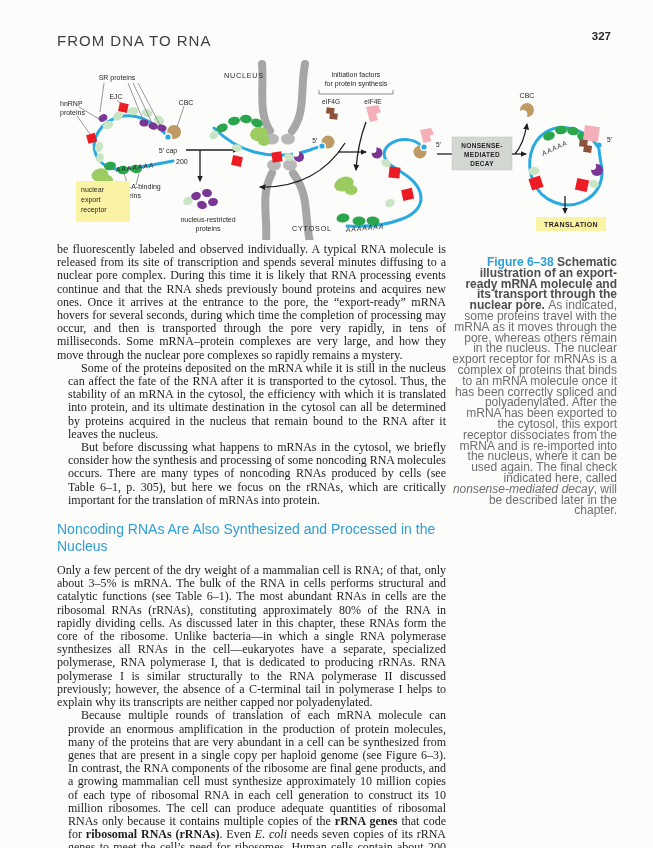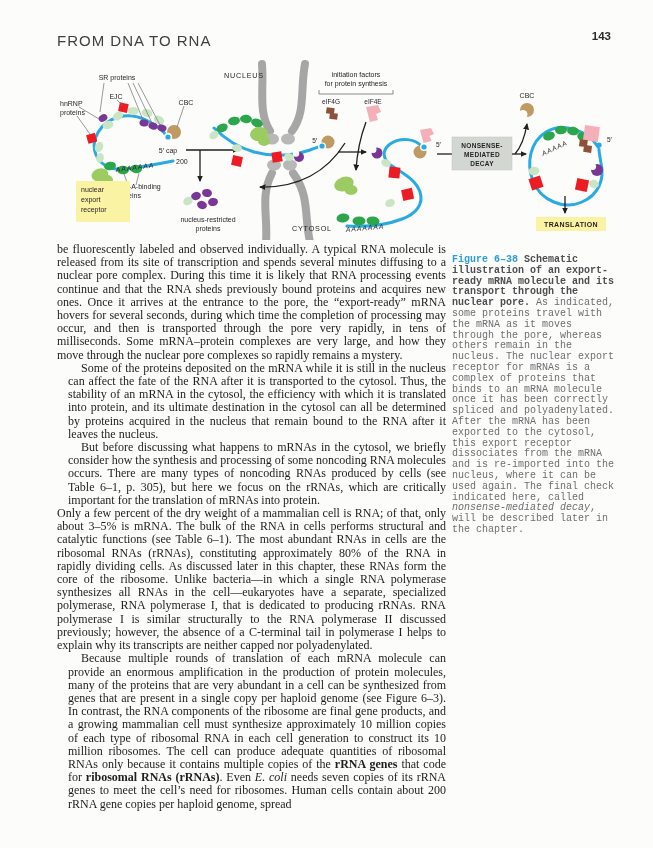--- a/index.html
+++ b/index.html
@@ -19,35 +19,35 @@
   .ptr{stroke:#6d6e71;stroke-width:0.7;}
   .arrow{stroke:#1f1f1f;stroke-width:1.3;fill:none;}
   .mrna{stroke:#29abe2;stroke-width:3;fill:none;stroke-linecap:round;}
   .body-col{position:absolute;left:57px;top:243px;width:389px;}
   .para{margin:0;font-family:"Liberation Serif",serif;font-size:12px;line-height:13.2px;
         text-align:justify;color:#1e1e1e;}
   .indent{text-indent:13px;margin-left:11px;}
   .section-heading{font-family:"Liberation Sans",sans-serif;font-size:14px;line-height:17px;
         color:#2d9fd6;font-weight:500;margin:14px 0 9px 0;}
   .caption-col{position:absolute;left:452px;top:245px;width:165px;}
-  .caption{font-family:Liberation Mono, monospace;font-size:10px;line-height:10.8px;
-        color:#6d6e71;text-align:left;}
+  .caption{font-family:Liberation Sans, sans-serif;font-size:12px;line-height:10.8px;
+        color:#6d6e71;text-align:right;}
   .cap-ref{color:#2d9fd6;font-weight:bold;}
   .cap-bold{font-weight:bold;color:#4d4e50;}
   .cap-italic{font-style:italic;}
   b.inl{font-weight:bold;}
   i.inl{}
 </style>
 </head>
 <body>
 
 <div class="page">
 
   <div class="running-head">FROM DNA TO RNA</div>
-  <div class="page-num">143</div>
+  <div class="page-num">327</div>
 
   <svg class="figure-svg" width="653" height="240" viewBox="0 0 653 240">
     <defs>
       <marker id="ah" markerWidth="8" markerHeight="7" refX="5.5" refY="3" orient="auto" markerUnits="userSpaceOnUse">
         <path d="M0,0 L6.5,3 L0,6 Z" fill="#1f1f1f"></path>
       </marker>
     </defs>
 
     <g>
       <path class="mrna" d="M 168 137 C 157 124, 138 112, 119 117 C 100 122, 90 140, 96 155 C 101 166, 113 171, 126 169 C 142 167, 158 164, 173 161"></path>
@@ -267,20 +267,21 @@
         <rect x="536" y="217" width="70" height="14" fill="#faf3a3"></rect>
         <text x="571" y="227" text-anchor="middle" class="yellowtxt">TRANSLATION</text>
       </g>
     </g>
   </svg>
 
   <div class="body-col">
     <p class="para">be fluorescently labeled and observed individually. A typical RNA molecule is released from its site of transcription and spends several minutes diffusing to a nuclear pore complex. During this time it is likely that RNA processing events continue and that the RNA sheds previously bound proteins and acquires new ones. Once it arrives at the entrance to the pore, the “export-ready” mRNA hovers for several seconds, during which time the completion of processing may occur, and then is transported through the pore very rapidly, in tens of milliseconds. Some mRNA–protein complexes are very large, and how they move through the nuclear pore complexes so rapidly remains a mystery.</p>
     <p class="para indent">Some of the proteins deposited on the mRNA while it is still in the nucleus can affect the fate of the RNA after it is transported to the cytosol. Thus, the stability of an mRNA in the cytosol, the efficiency with which it is translated into protein, and its ultimate destination in the cytosol can all be determined by proteins acquired in the nucleus that remain bound to the RNA after it leaves the nucleus.</p>
     <p class="para indent">But before discussing what happens to mRNAs in the cytosol, we briefly consider how the synthesis and processing of some noncoding RNA molecules occurs. There are many types of noncoding RNAs produced by cells (see Table 6–1, p. 305), but here we focus on the rRNAs, which are critically important for the translation of mRNAs into protein.</p>
+    <h2 class="section-heading">Noncoding RNAs Are Also Synthesized and Processed in the Nucleus</h2>
     <p class="para">Only a few percent of the dry weight of a mammalian cell is RNA; of that, only about 3–5% is mRNA. The bulk of the RNA in cells performs structural and catalytic functions (see Table 6–1). The most abundant RNAs in cells are the ribosomal RNAs (rRNAs), constituting approximately 80% of the RNA in rapidly dividing cells. As discussed later in this chapter, these RNAs form the core of the ribosome. Unlike bacteria—in which a single RNA polymerase synthesizes all RNAs in the cell—eukaryotes have a separate, specialized polymerase, RNA polymerase I, that is dedicated to producing rRNAs. RNA polymerase I is similar structurally to the RNA polymerase II discussed previously; however, the absence of a C-terminal tail in polymerase I helps to explain why its transcripts are neither capped nor polyadenylated.</p>
     <p class="para indent"><span>Because multiple rounds of translation of each mRNA molecule can provide an enormous amplification in the production of protein molecules, many of the proteins that are very abundant in a cell can be synthesized from genes that are present in a single copy per haploid genome (see Figure 6–3). In contrast, the RNA components of the ribosome are final gene products, and a growing mammalian cell must synthesize approximately 10 million copies of each type of ribosomal RNA in each cell generation to construct its 10 million ribosomes. The cell can produce adequate quantities of ribosomal RNAs only because it contains multiple copies of the </span><b class="inl">rRNA genes</b><span> that code for </span><b class="inl">ribosomal RNAs (rRNAs)</b><span>. Even </span><i class="inl">E. coli</i><span> needs seven copies of its rRNA genes to meet the cell’s need for ribosomes. Human cells contain about 200 rRNA gene copies per haploid genome, spread</span></p>
   </div>
 
   <div class="caption-col">
     <p class="caption"><span class="cap-ref">Figure 6–38 </span><span class="cap-bold">Schematic illustration of an export-ready mRNA molecule and its transport through the nuclear pore. </span><span>As indicated, some proteins travel with the mRNA as it moves through the pore, whereas others remain in the nucleus. The nuclear export receptor for mRNAs is a complex of proteins that binds to an mRNA molecule once it has been correctly spliced and polyadenylated. After the mRNA has been exported to the cytosol, this export receptor dissociates from the mRNA and is re-imported into the nucleus, where it can be used again. The final check indicated here, called </span><span class="cap-italic">nonsense-mediated decay</span><span>, will be described later in the chapter.</span></p>
   </div>
 
 </div>
 

